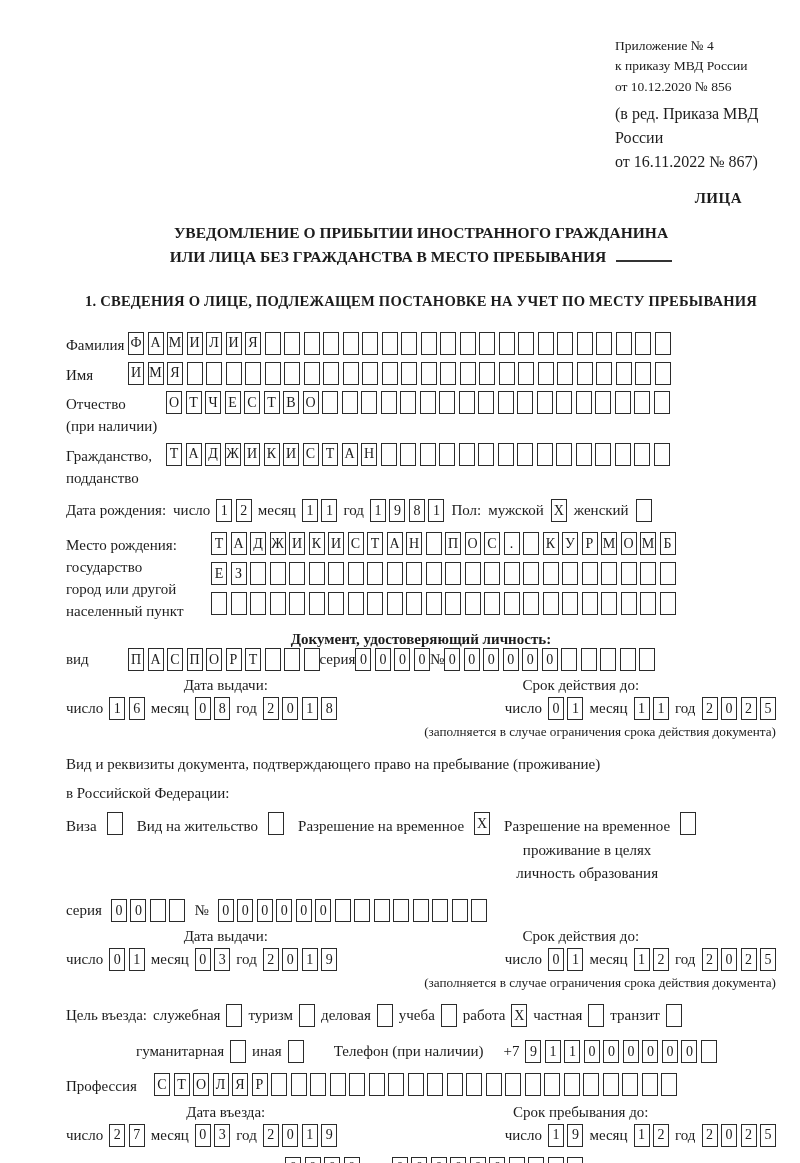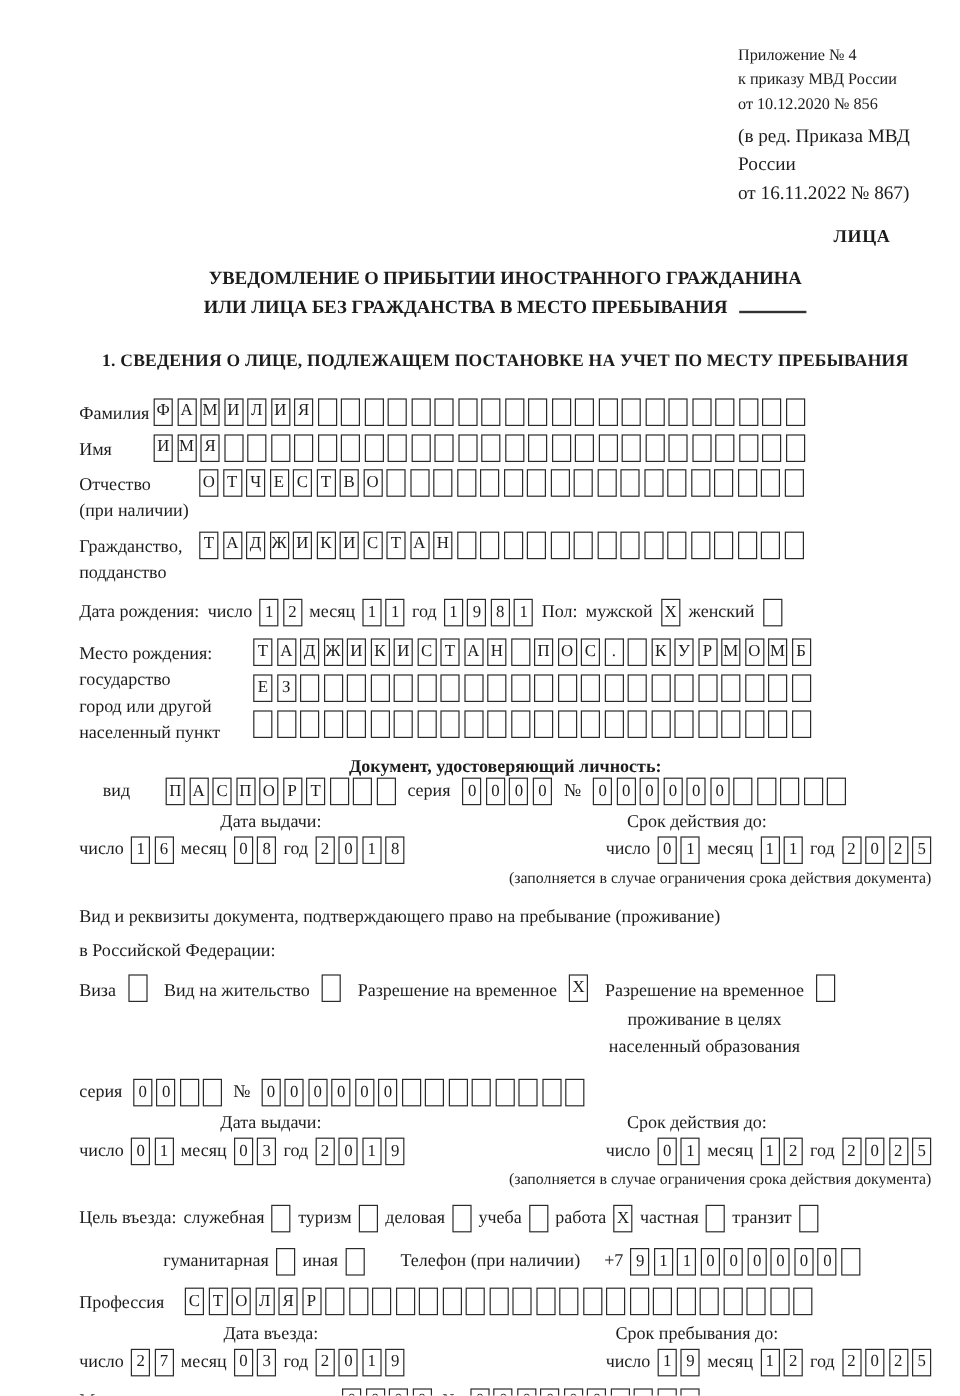--- a/index.html
+++ b/index.html
@@ -317,21 +317,21 @@
           <span class="cbox"></span>
           <span class="cbox"></span>
           <span class="cbox"></span>
           <span class="cbox"></span>
         </div>
     </div>
   </div>
 
   <div class="center-bold">Документ, удостоверяющий личность:</div>
 
-  <div class="inline" style="gap:10px;text-align:center;">
+  <div class="inline" style="gap:0;">
     <span class="w62" style="flex:none;">вид</span>
     <span class="boxes">
         <span class="cbox">П</span>
         <span class="cbox">А</span>
         <span class="cbox">С</span>
         <span class="cbox">П</span>
         <span class="cbox">О</span>
         <span class="cbox">Р</span>
         <span class="cbox">Т</span>
         <span class="cbox"></span>
@@ -428,21 +428,21 @@
         <div>Разрешение на временное</div>
       </span>
       <span class="boxes">
           <span class="cbox">X</span>
         </span>
     </div>
     <div class="opt">
       <span class="optlbl">
         <div>Разрешение на временное</div>
         <div>проживание в целях</div>
-        <div>населенный образования</div>
+        <div>личность образования</div>
       </span>
       <span class="boxes">
           <span class="cbox"></span>
         </span>
     </div>
   </div>
 
   <div class="inline mt14" style="gap:9px;">
     <span>серия</span>
     <span class="boxes">

